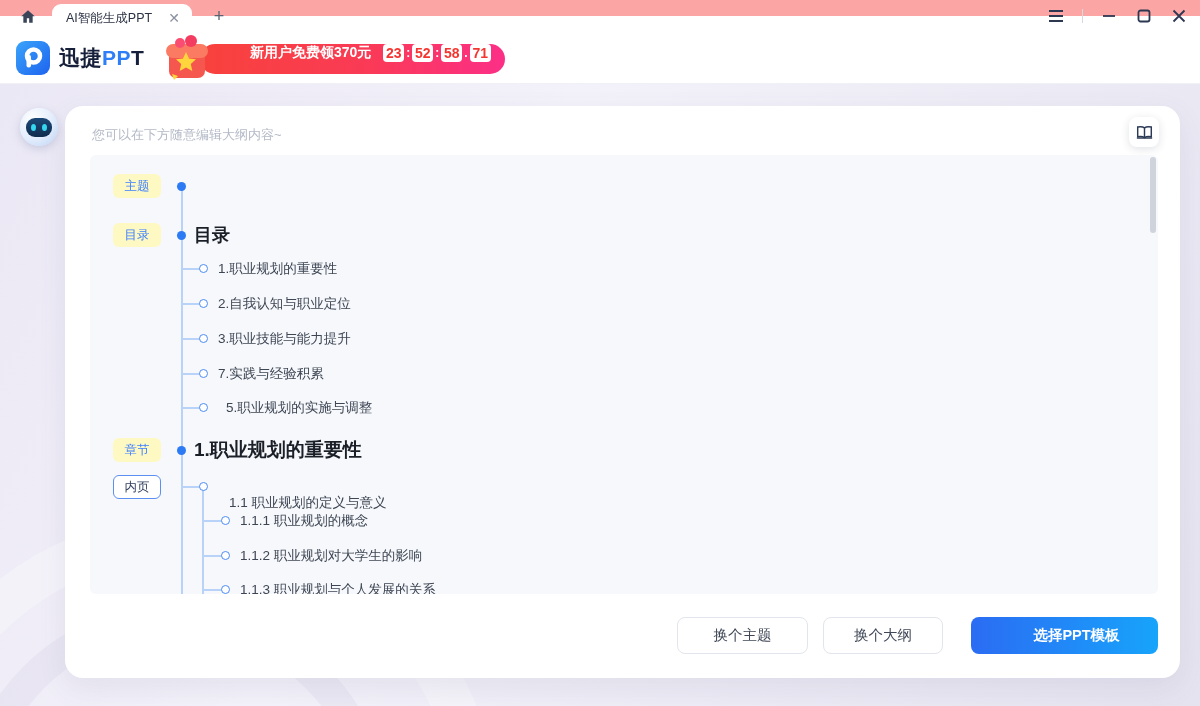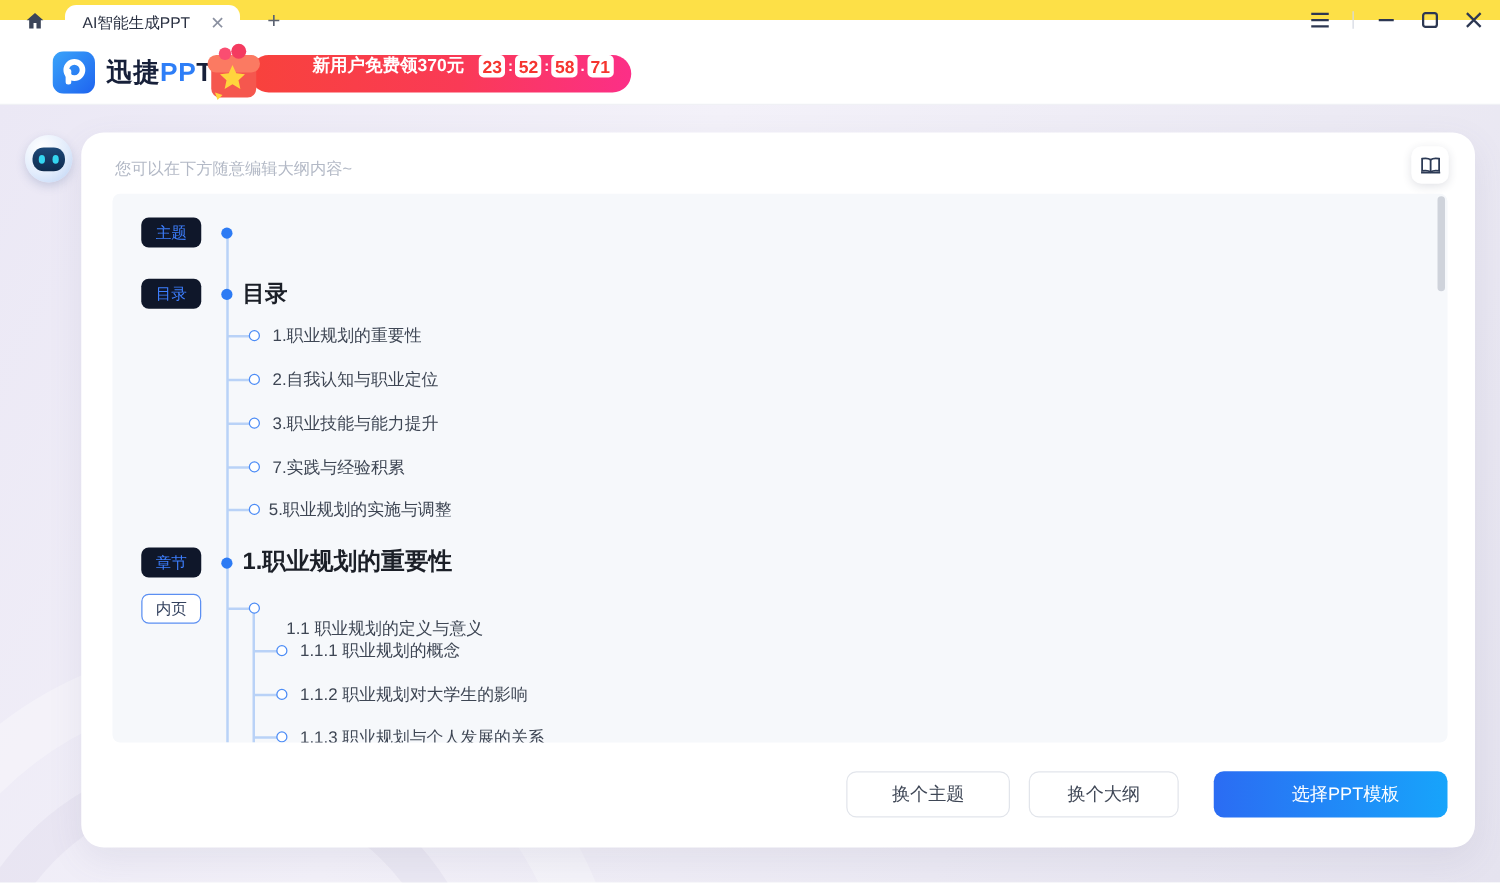--- a/index.html
+++ b/index.html
@@ -1,35 +1,35 @@
 <!DOCTYPE html>
 <html><head>
 <meta charset="utf-8">
 <style>
   * { margin:0; padding:0; box-sizing:border-box; }
   html,body { width:1200px; height:706px; overflow:hidden; }
   body { font-family:"Liberation Sans","DejaVu Sans",sans-serif; position:relative; background:#fff; }
 
   
-  .titlebar { position:absolute; left:0; top:0; width:1200px; height:16px; background:#fde047; }
+  .titlebar { position:absolute; left:0; top:0; width:1200px; height:16px; background:#fca5a5; }
   .home-btn { position:absolute; left:18px; top:7px; width:20px; height:20px; cursor:pointer; }
   .tab { position:absolute; left:52px; top:4px; width:140px; height:28px; background:#fff;
          border-radius:9px 9px 0 0; display:flex; align-items:center; padding:0 10px 0 14px; }
   .tab-title { font-size:12.5px; color:#2a3142; flex:1; white-space:nowrap; }
   .tab-close { color:#8a90a0; font-size:14px; cursor:pointer; line-height:1; padding:2px; }
   .newtab { position:absolute; left:208px; top:5px; width:22px; height:22px; color:#5a6170;
             font-size:18px; text-align:center; line-height:22px; cursor:pointer; font-weight:300; }
   .wincontrols { position:absolute; right:12px; top:0; height:32px; display:flex; align-items:center; gap:17px; }
   .wc { width:18px; height:18px; display:flex; align-items:center; justify-content:center; cursor:pointer; }
   .wc svg { stroke:#2c3752; }
   .wc-div { width:1px; height:14px; background:#d5d9e2; }
 
   
   .header { position:absolute; left:0; top:32px; width:1200px; height:52px; background:#fff; border-bottom:1px solid #f0f1f5; }
-  .logo-wrap { position:absolute; left:16px; top:9px; display:flex; align-items:center; gap:9px; cursor:pointer;margin-left:26px; }
+  .logo-wrap { position:absolute; left:16px; top:9px; display:flex; align-items:center; gap:9px; cursor:pointer; }
   .logo-text { font-size:21px; font-weight:bold; letter-spacing:.5px; }
   .lg-dark { color:#17203a; } .lg-blue { color:#2e7ef7; }
   .banner { position:absolute; left:162px; top:2px; height:48px; cursor:pointer; }
   .banner-pill { position:absolute; left:38px; top:10px; height:30px; border-radius:16px;
                  background:linear-gradient(90deg,#f8423c 0%,#fa3a56 55%,#fc2f87 100%);
                  display:flex; align-items:center; padding:0 14px 12px 50px; }
   .banner-text { color:#fff; font-size:14px; font-weight:bold; white-space:nowrap; margin-right:12px; }
   .cd-box { background:#fff; color:#f5352f; font-size:14px; font-weight:bold; width:21px; height:18px;
             border-radius:4px; display:flex; align-items:center; justify-content:center; }
   .cd-sep { color:#fff; font-size:12px; font-weight:bold; margin:0 2px; }
@@ -53,38 +53,38 @@
   .robot-eye { width:5px; height:7px; border-radius:50%; background:#35d6f0; }
 
   .panel { position:absolute; left:65px; top:22px; width:1115px; height:572px; background:#fff;
            border-radius:18px; box-shadow:0 10px 28px rgba(100,100,140,.10); }
   .hint { position:absolute; left:27px; top:20px; font-size:13px; color:#b3b9c6; }
   .book-btn { position:absolute; right:21px; top:11px; width:30px; height:30px; background:#fff; border-radius:8px;
               box-shadow:0 2px 8px rgba(40,50,80,.14); display:flex; align-items:center; justify-content:center; cursor:pointer; }
 
   .outline { position:absolute; left:25px; top:49px; width:1068px; height:439px; background:#f6f8fb;
              border-radius:6px; overflow:hidden; }
-  .badge { position:absolute; width:48px; height:24px; background:#0f172a; color:#3d7fff; font-size:12.5px;
+  .badge { position:absolute; width:48px; height:24px; background:#fef9c3; color:#3d7fff; font-size:12.5px;
            border-radius:6px; display:flex; align-items:center; justify-content:center; }
   .badge-outline { background:#fff; border:1px solid #5b8ff2; color:#33415e; }
   .vline { position:absolute; width:1.5px; background:#b9d2f7; }
   .hline { position:absolute; height:1.5px; background:#b9d2f7; }
   .dot  { position:absolute; width:9px; height:9px; border-radius:50%; background:#2d7bf4; }
   .ring { position:absolute; width:9px; height:9px; border-radius:50%; background:#fff; border:1.5px solid #4c8cf6; }
   .t-item { position:absolute; font-size:13.5px; color:#3e4654; line-height:20px; cursor:text; white-space:nowrap; }
   .t-head { position:absolute; font-weight:bold; color:#1b1f27; line-height:26px; cursor:text; white-space:nowrap; }
   .topic-input { position:absolute; left:104px; top:15px; width:936px; height:33px; border:1.5px solid #3d7ff1;
                  border-radius:6px; background:#fff; padding:0 12px; font-family:inherit; font-size:17px;
                  font-weight:bold; color:#1d212b; outline:none; }
   .scroll-thumb { position:absolute; left:1060px; top:2px; width:6px; height:76px; background:#cfd3db; border-radius:3px; cursor:pointer; }
 
   .btn { position:absolute; top:511px; height:37px; border-radius:8px; font-size:14.5px; cursor:pointer;
          display:flex; align-items:center; justify-content:center; font-family:inherit; }
   .btn-ghost { background:#fff; border:1px solid #e2e5eb; color:#3f4756; }
-  .btn-primary { border:none; background:linear-gradient(90deg,#2b6cf3,#17a4fb); color:#fff; font-weight:normal;padding-left:24px; }
+  .btn-primary { border:none; background:linear-gradient(90deg,#2b6cf3,#17a4fb); color:#fff; font-weight:bold;padding-left:24px; }
 </style>
 </head>
 <body>
 
 <div class="titlebar">
   <div class="home-btn">
     <svg width="20" height="20" viewBox="0 0 24 24">
         <path d="M12 4l8 7h-2.4v8h-4.2v-5.4h-2.8V19H6.4v-8H4z" fill="#3b4559"></path>
       </svg>
   </div>
@@ -203,21 +203,21 @@
 
       <div class="ring" style="left:109px; top:109px;"></div>
       <div class="t-item" style="left:128px; top:104px;">1.职业规划的重要性</div>
       <div class="ring" style="left:109px; top:144px;"></div>
       <div class="t-item" style="left:128px; top:139px;">2.自我认知与职业定位</div>
       <div class="ring" style="left:109px; top:179px;"></div>
       <div class="t-item" style="left:128px; top:174px;">3.职业技能与能力提升</div>
       <div class="ring" style="left:109px; top:214px;"></div>
       <div class="t-item" style="left:128px; top:209px;">7.实践与经验积累</div>
       <div class="ring" style="left:109px; top:248px;"></div>
-      <div class="t-item" style="left:125px; top:243px;">5.职业规划的实施与调整</div>
+      <div class="t-item" style="left:136px; top:243px;">5.职业规划的实施与调整</div>
 
       <div class="badge" style="left:23px; top:283px;">章节</div>
       <div class="dot" style="left:87px; top:291px;"></div>
       <div class="t-head" style="left:104px; top:282px; font-size:19px;">1.职业规划的重要性</div>
 
       <div class="badge badge-outline" style="left:23px; top:320px;">内页</div>
       <div class="ring" style="left:109px; top:327px;"></div>
       <div class="t-item" style="left:128px; top:338px;margin-left:11px;">1.1 职业规划的定义与意义</div>
 
       <div class="ring" style="left:131px; top:361px;"></div>

